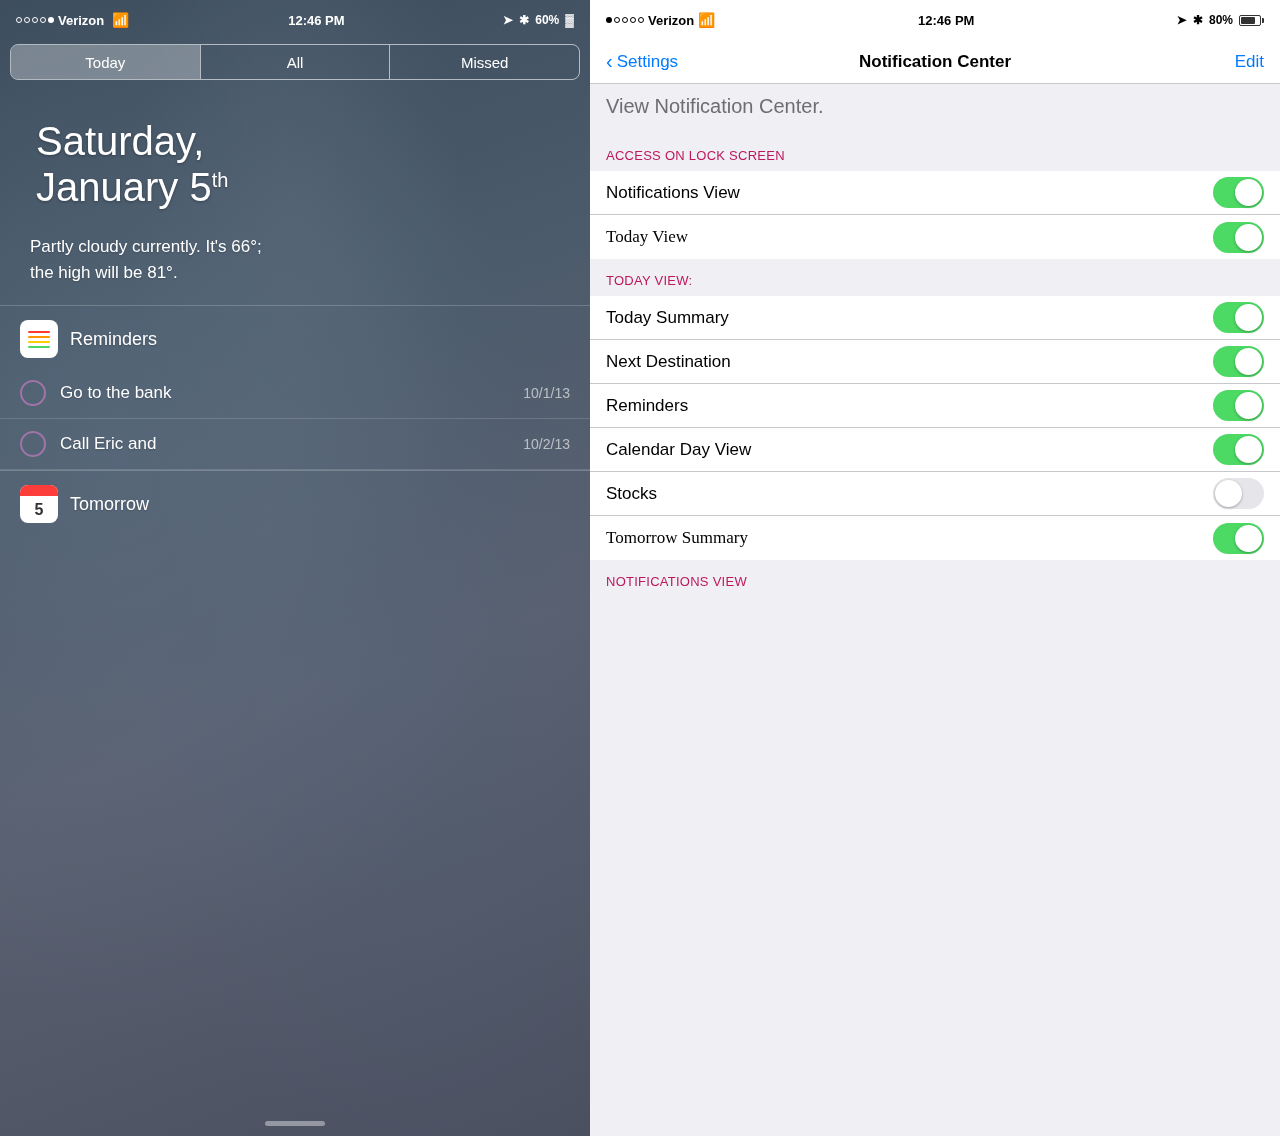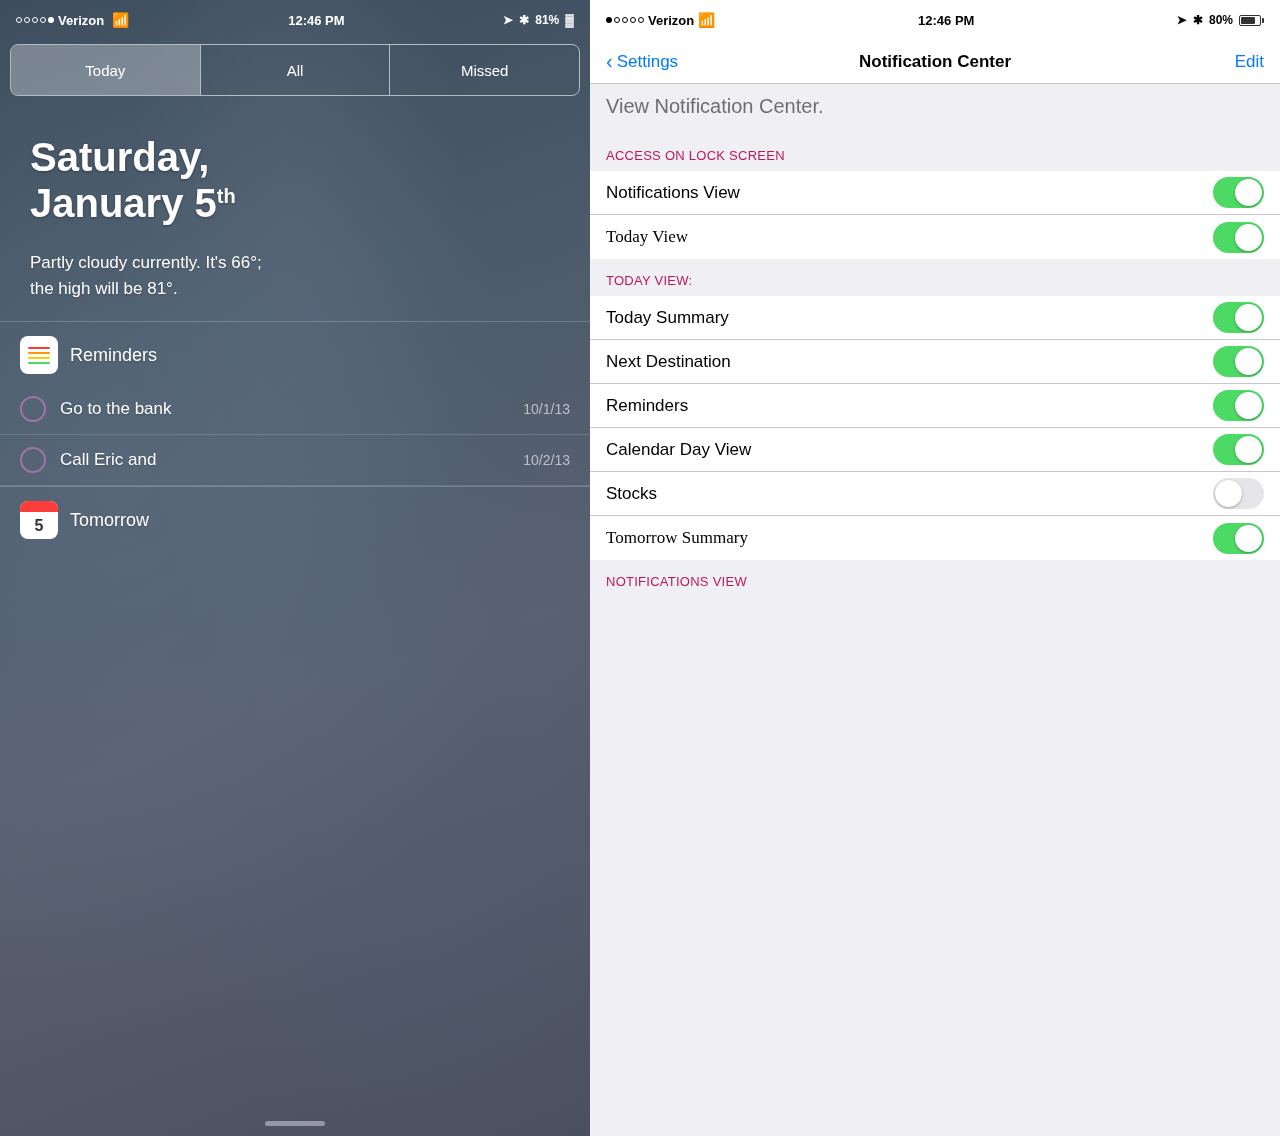--- a/index.html
+++ b/index.html
@@ -87,21 +87,21 @@
       margin: 4px 10px 8px 10px;
       border: 1px solid rgba(255,255,255,0.6);
       border-radius: 8px;
       overflow: hidden;
       position: relative;
       z-index: 10;
     }
 
     .tab-item {
       flex: 1;
-      height: 50px;
+      height: 34px;
       display: flex;
       align-items: center;
       justify-content: center;
       color: white;
       font-size: 15px;
       font-weight: 400;
       cursor: pointer;
       background: transparent;
     }
 
@@ -122,23 +122,24 @@
       padding: 10px 0;
     }
 
     .date-section {
       padding: 20px 30px 10px 30px;
     }
 
     .date-text {
       color: white;
       font-size: 40px;
-      font-weight: 700;
+      font-weight: 400;
       line-height: 1.15;
       text-shadow: 0 1px 3px rgba(0,0,0,0.3);
+      margin-left: 6px;
     }
 
     .date-superscript {
       font-size: 20px;
       vertical-align: super;
     }
 
     .weather-text {
       color: white;
       font-size: 17px;
@@ -476,21 +477,21 @@
         <div class="dot empty"></div>
         <div class="dot"></div>
       </div>
       <span>Verizon</span>
       <span class="wifi-icon">📶</span>
     </div>
     <span>12:46 PM</span>
     <div class="status-right-left">
       <span>➤</span>
       <span>✱</span>
-      <span>81%</span>
+      <span>60%</span>
       <span>▓</span>
     </div>
   </div>
 
   <div class="tab-bar">
     <div class="tab-item active">
       <span>Today</span>
     </div>
     <div class="tab-divider"></div>
     <div class="tab-item">

